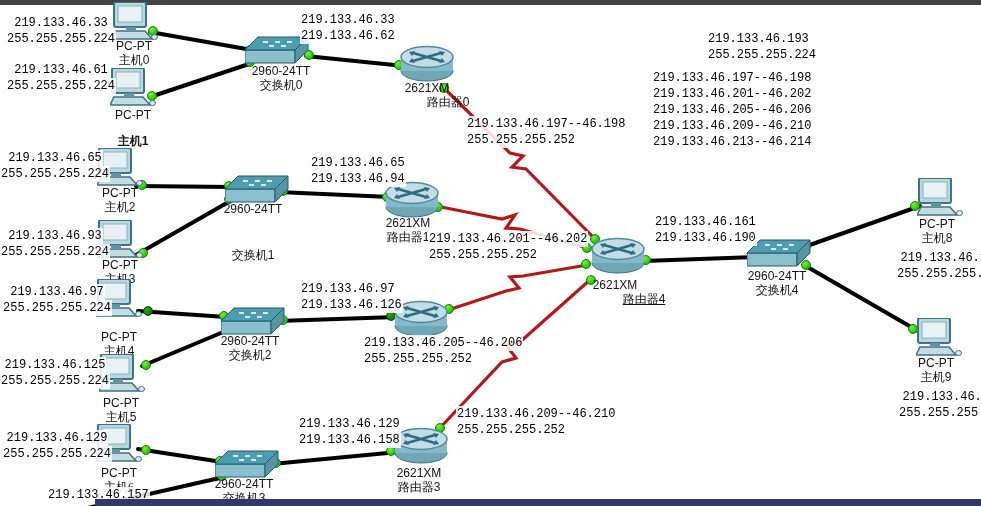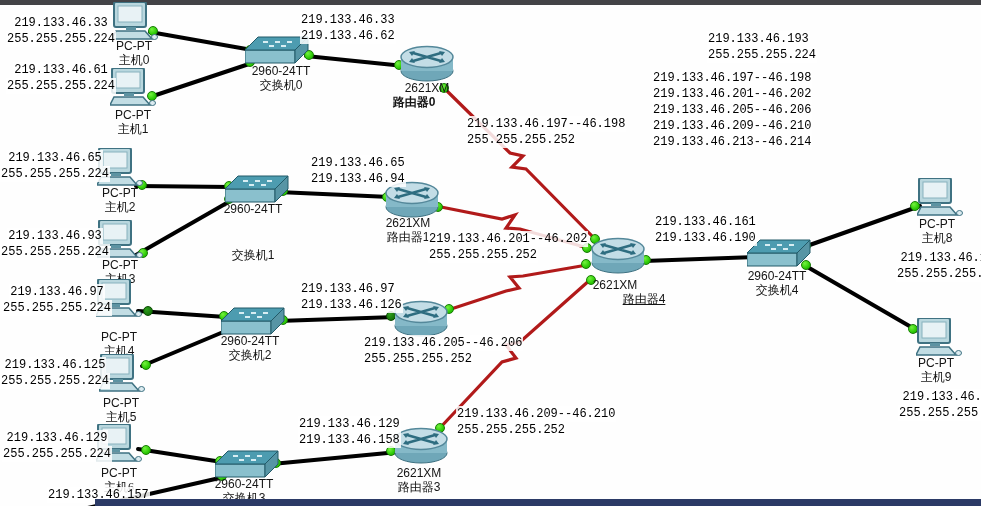--- a/index.html
+++ b/index.html
@@ -110,21 +110,21 @@
       <div class="dev-label" style="left: 134px; top: 39px;">PC-PT</div>
       <div class="dev-label" style="left: 134px; top: 53px;">主机0</div>
       <div class="icon" style="left: 110px; top: 68px;"><span><svg width="46" height="40" viewBox="0 0 46 40" xmlns="http://www.w3.org/2000/svg">
             <rect x="2" y="0" width="32" height="25" rx="2" fill="#b9d7de" stroke="#3f7282" stroke-width="2"></rect>
             <rect x="6" y="4" width="24" height="16" fill="#e8f2f5" stroke="#88b2bd" stroke-width="1"></rect>
             <rect x="14" y="25" width="10" height="3" fill="#5d93a2"></rect>
             <polygon points="4,29 33,29 40,37 0,37" fill="#c2dde4" stroke="#3f7282" stroke-width="1.5"></polygon>
             <ellipse cx="42.5" cy="35" rx="3" ry="2.5" fill="#dcebf0" stroke="#3f7282" stroke-width="1"></ellipse>
           </svg></span></div>
       <div class="dev-label" style="left: 133px; top: 108px;">PC-PT</div>
-      <div class="dev-label" style="left: 133px; top: 122px;">主机1</div>
+      <div class="dev-label" style="left: 133px; top: 134px; font-weight: bold;">主机1</div>
       <div class="icon" style="left: 97px; top: 148px;"><span><svg width="46" height="40" viewBox="0 0 46 40" xmlns="http://www.w3.org/2000/svg">
             <rect x="2" y="0" width="32" height="25" rx="2" fill="#b9d7de" stroke="#3f7282" stroke-width="2"></rect>
             <rect x="6" y="4" width="24" height="16" fill="#e8f2f5" stroke="#88b2bd" stroke-width="1"></rect>
             <rect x="14" y="25" width="10" height="3" fill="#5d93a2"></rect>
             <polygon points="4,29 33,29 40,37 0,37" fill="#c2dde4" stroke="#3f7282" stroke-width="1.5"></polygon>
             <ellipse cx="42.5" cy="35" rx="3" ry="2.5" fill="#dcebf0" stroke="#3f7282" stroke-width="1"></ellipse>
           </svg></span></div>
       <div class="dev-label" style="left: 120px; top: 186px;">PC-PT</div>
       <div class="dev-label" style="left: 120px; top: 200px;">主机2</div>
       <div class="icon" style="left: 97px; top: 220px;"><span><svg width="46" height="40" viewBox="0 0 46 40" xmlns="http://www.w3.org/2000/svg">
@@ -227,21 +227,21 @@
             <ellipse cx="28" cy="27" rx="26" ry="10" fill="#6fa7b8" stroke="#3f7282" stroke-width="1"></ellipse>
             <rect x="2" y="13" width="52" height="14" fill="#85b9c8"></rect>
             <ellipse cx="28" cy="13" rx="26" ry="10.5" fill="#c3dde6" stroke="#54889a" stroke-width="1.5"></ellipse>
             <path d="M14,9 L42,17 M42,9 L14,17" fill="none" stroke="#2e6d80" stroke-width="2.5"></path>
             <polygon points="46,18 40,19 43,14" fill="#2e6d80"></polygon>
             <polygon points="10,8 16,7 13,12" fill="#2e6d80"></polygon>
             <polygon points="46,8 40,7 43,12" fill="#2e6d80"></polygon>
             <polygon points="10,18 16,19 13,14" fill="#2e6d80"></polygon>
           </svg></span></div>
       <div class="dev-label" style="left: 427px; top: 81px;">2621XM</div>
-      <div class="dev-label" style="left: 414px; top: 95px; font-weight: bold;">路由器0</div>
+      <div class="dev-label" style="left: 448px; top: 95px;">路由器0</div>
       <div class="icon" style="left: 384px; top: 180px;"><span><svg width="56" height="40" viewBox="0 0 56 40" xmlns="http://www.w3.org/2000/svg">
             <ellipse cx="28" cy="27" rx="26" ry="10" fill="#6fa7b8" stroke="#3f7282" stroke-width="1"></ellipse>
             <rect x="2" y="13" width="52" height="14" fill="#85b9c8"></rect>
             <ellipse cx="28" cy="13" rx="26" ry="10.5" fill="#c3dde6" stroke="#54889a" stroke-width="1.5"></ellipse>
             <path d="M14,9 L42,17 M42,9 L14,17" fill="none" stroke="#2e6d80" stroke-width="2.5"></path>
             <polygon points="46,18 40,19 43,14" fill="#2e6d80"></polygon>
             <polygon points="10,8 16,7 13,12" fill="#2e6d80"></polygon>
             <polygon points="46,8 40,7 43,12" fill="#2e6d80"></polygon>
             <polygon points="10,18 16,19 13,14" fill="#2e6d80"></polygon>
           </svg></span></div>

